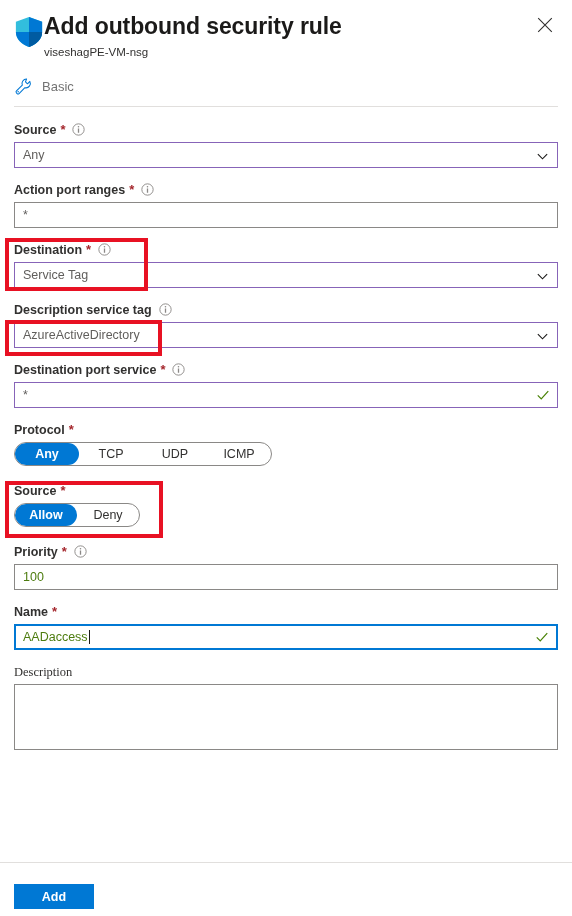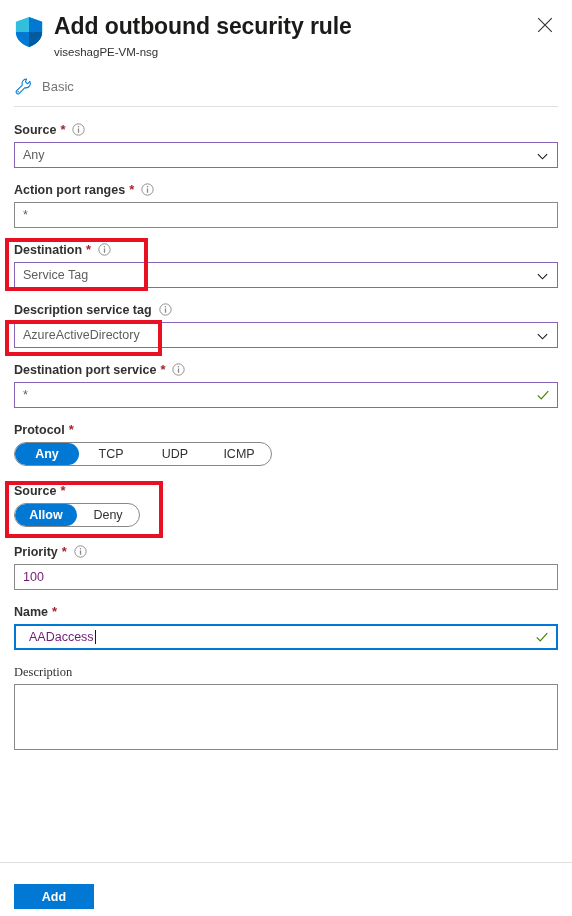--- a/index.html
+++ b/index.html
@@ -25,21 +25,20 @@
     display: flex;
     align-items: flex-start;
   }
   .shield-icon {
     width: 30px;
     height: 32px;
     flex: 0 0 30px;
     margin-top: 4px;
   }
   .title-block {
-    margin-left: 10px;
   }
   .page-title {
     font-size: 23px;
     font-weight: 600;
     line-height: 28px;
     color: #1b1a19;
     letter-spacing: -0.1px;
   }
   .page-subtitle {
     font-size: 11.5px;
@@ -127,27 +126,27 @@
     box-sizing: border-box;
     background: #fff;
     display: flex;
     align-items: center;
   }
   .control.border-gray  { border: 1px solid #8a8886; }
   .control.border-purple{ border: 1px solid #8764b8; }
   .control.border-blue  { border: 2px solid #0078d4; }
   .control .value {
     font-size: 12.5px;
-    color: #701a75;
+    color: #4d7c0f;
     padding-left: 8px;
     line-height: 24px;
     white-space: nowrap;
     overflow: hidden;
   }
-  .control.border-blue .value { padding-left: 13px; text-align: center; }
+  .control.border-blue .value { padding-left: 7px; text-align: center; }
   .control .value.dim { color: #605e5c; }
   .chevron {
     position: absolute;
     right: 8px;
     top: 50%;
     transform: translateY(-50%);
     width: 13px;
     height: 13px;
   }
   .checkmark {

